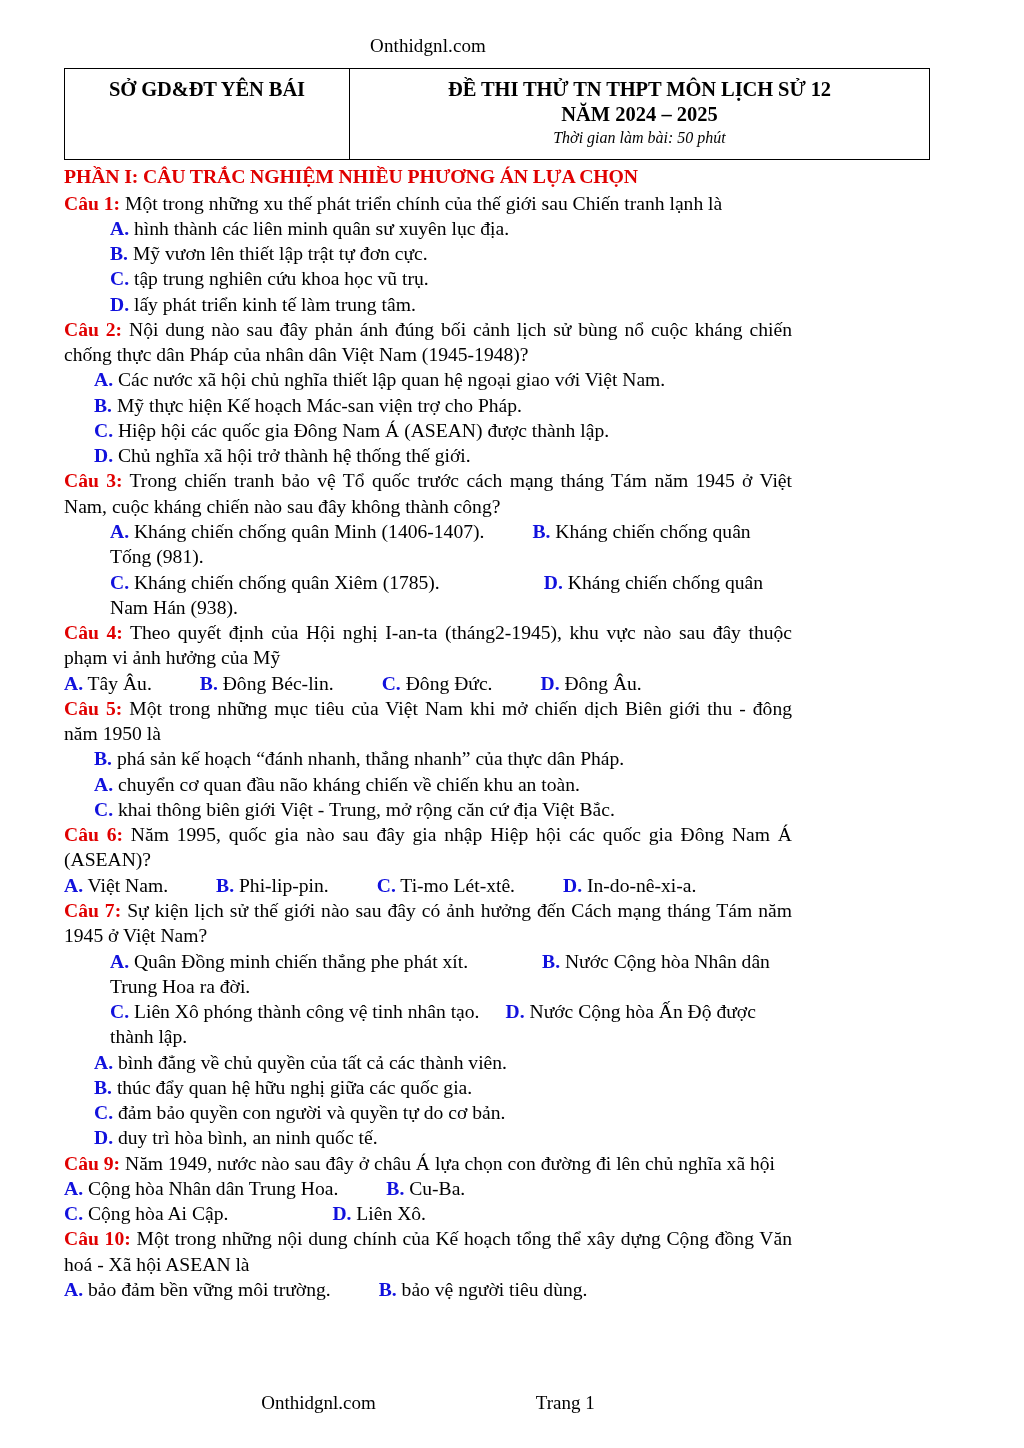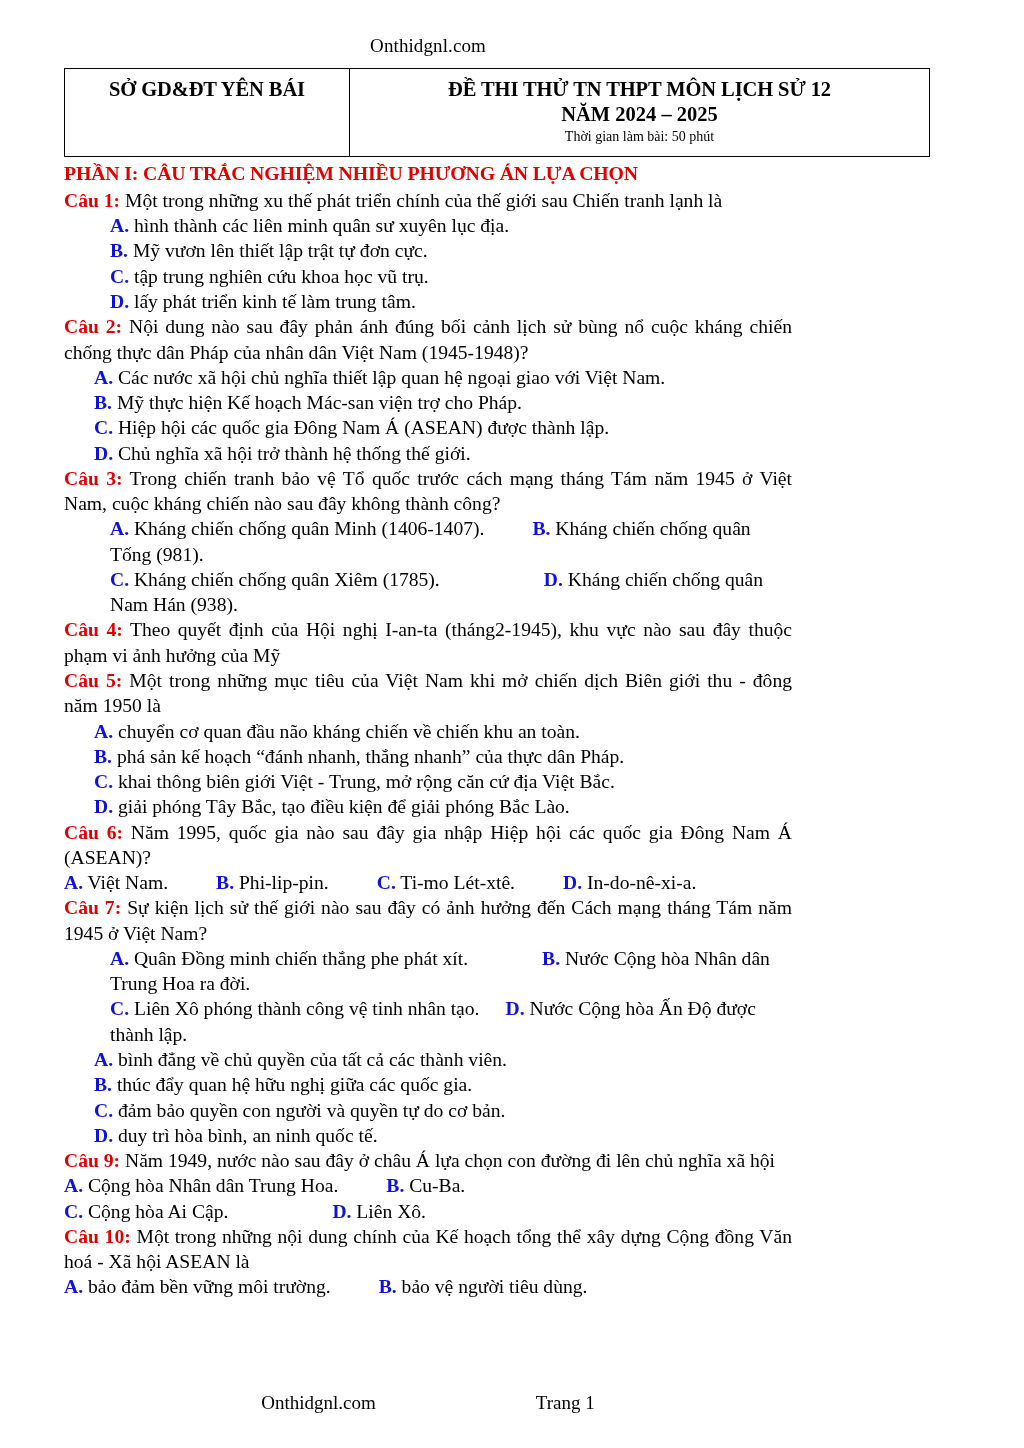--- a/index.html
+++ b/index.html
@@ -63,21 +63,22 @@
     font-size: 20.5px;
     line-height: 1.2;
     letter-spacing: -0.1px;
   }
   .exam-year {
     font-weight: bold;
     font-size: 20.5px;
     line-height: 1.25;
   }
   .exam-duration {
-    font-size: 14px;
+    font-style: italic;
+    font-size: 16px;
     line-height: 1.3;
     padding-top: 1px;
   }
 
   
   .content {
     font-size: 19.6px;
     line-height: 1.29;
     margin-top: 3px;
   }
@@ -188,28 +189,28 @@
     </div>
 
     <div class="q-block">
       <p class="q-stem justify"><span class="q-num">Câu 3:</span> <span>Trong chiến tranh bảo vệ Tổ quốc trước cách mạng tháng Tám năm 1945 ở Việt Nam,  cuộc kháng chiến nào sau đây không thành công?</span></p>
       <p class="opt-line ind-a"><span class="opt-letter">A.</span> <span>Kháng chiến chống quân Minh (1406-1407).</span><span class="gap-md"></span><span class="opt-letter">B.</span> <span>Kháng chiến chống quân Tống (981).</span></p>
       <p class="opt-line ind-a"><span class="opt-letter">C.</span> <span>Kháng chiến chống quân Xiêm (1785).</span><span class="gap-xl"></span><span class="opt-letter">D.</span> <span>Kháng chiến chống quân Nam Hán (938).</span></p>
     </div>
 
     <div class="q-block">
       <p class="q-stem justify"><span class="q-num">Câu 4:</span> <span>Theo quyết định của Hội nghị I-an-ta (tháng2-1945), khu vực nào sau đây thuộc phạm  vi ảnh hưởng của Mỹ</span></p>
+      <p class="opt-row ind-a"><span class="opt-letter">A.</span> <span>Tây Âu.</span><span class="gap-md"></span><span class="opt-letter">B.</span> <span>Đông Béc-lin.</span><span class="gap-md"></span><span class="opt-letter">C.</span> <span>Đông Đức.</span><span class="gap-md"></span><span class="opt-letter">D.</span> <span>Đông Âu.</span></p>
     </div>
 
     <div class="q-block">
       <p class="q-stem justify"><span class="q-num">Câu 5:</span> <span>Một trong những mục tiêu của Việt Nam khi mở chiến dịch Biên giới thu - đông năm  1950 là</span></p>
+      <p class="opt-line ind-b"><span class="opt-letter">B.</span> <span>phá sản kế hoạch “đánh nhanh, thắng nhanh” của thực dân Pháp.</span></p>
       <p class="opt-line ind-b"><span class="opt-letter">A.</span> <span>chuyển cơ quan đầu não kháng chiến về chiến khu an toàn.</span></p>
-      <p class="opt-line ind-b"><span class="opt-letter">B.</span> <span>phá sản kế hoạch “đánh nhanh, thắng nhanh” của thực dân Pháp.</span></p>
       <p class="opt-line ind-b"><span class="opt-letter">C.</span> <span>khai thông biên giới Việt - Trung, mở rộng căn cứ địa Việt Bắc.</span></p>
-      <p class="opt-line ind-b"><span class="opt-letter">D.</span> <span>giải phóng Tây Bắc, tạo điều kiện để giải phóng Bắc Lào.</span></p>
     </div>
 
     <div class="q-block">
       <p class="q-stem justify"><span class="q-num">Câu 6:</span> <span>Năm 1995, quốc gia nào sau đây gia nhập Hiệp hội các quốc gia Đông Nam Á (ASEAN)?</span></p>
       <p class="opt-row ind-a"><span class="opt-letter">A.</span> <span>Việt Nam.</span><span class="gap-md"></span><span class="opt-letter">B.</span> <span>Phi-lip-pin.</span><span class="gap-md"></span><span class="opt-letter">C.</span> <span>Ti-mo Lét-xtê.</span><span class="gap-md"></span><span class="opt-letter">D.</span> <span>In-do-nê-xi-a.</span></p>
     </div>
 
     <div class="q-block">
       <p class="q-stem justify"><span class="q-num">Câu 7:</span> <span>Sự kiện lịch sử thế giới nào sau đây có ảnh hưởng đến Cách mạng tháng Tám năm 1945  ở Việt Nam?</span></p>
       <p class="opt-line ind-a"><span class="opt-letter">A.</span> <span>Quân Đồng minh chiến thắng phe phát xít.</span><span class="gap-lg"></span><span class="opt-letter">B.</span> <span>Nước Cộng hòa Nhân dân Trung Hoa ra đời.</span></p>

